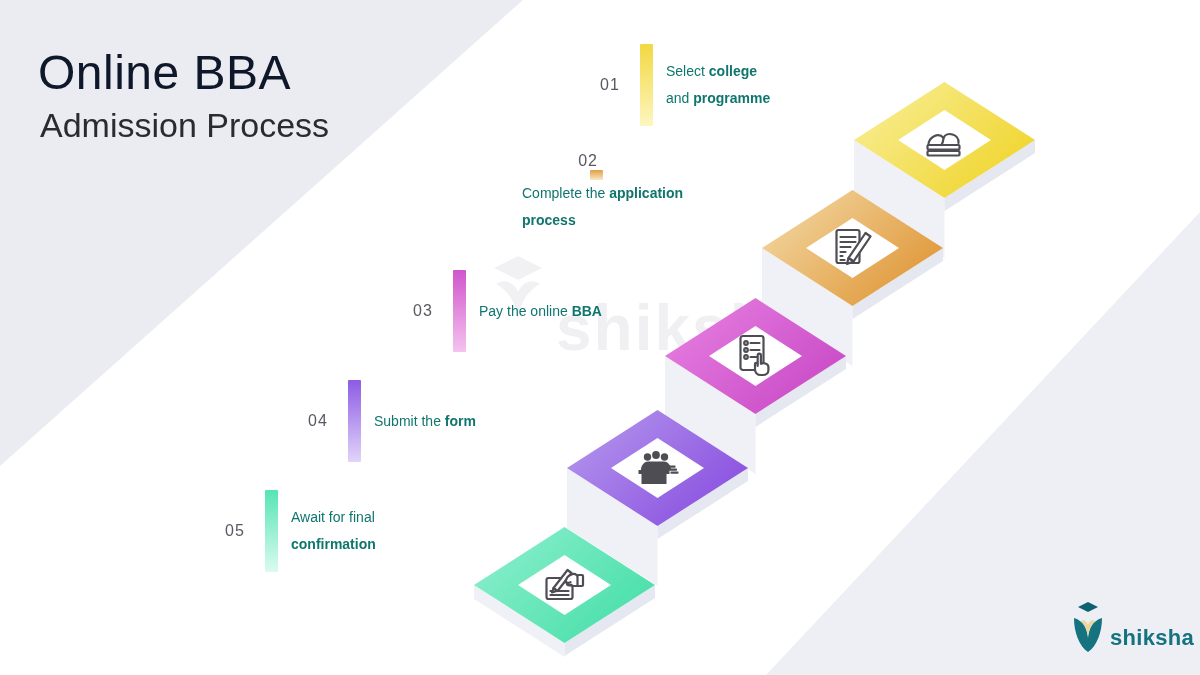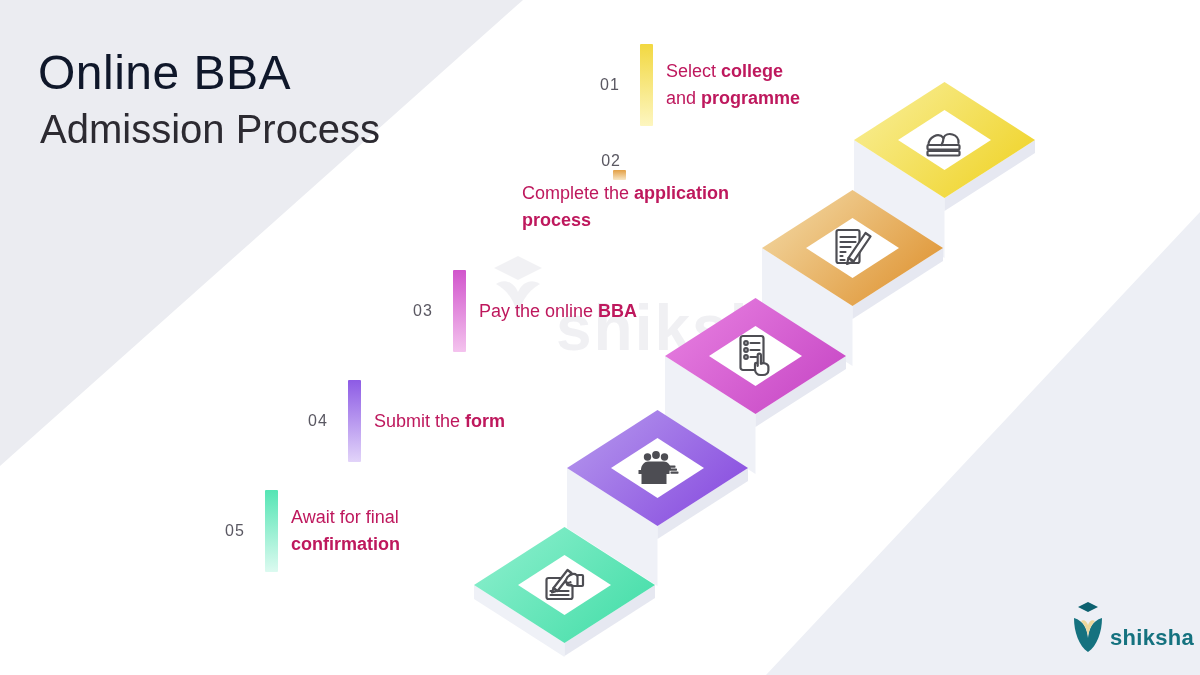--- a/index.html
+++ b/index.html
@@ -8,31 +8,31 @@
     background:#ffffff;font-family:"Liberation Sans",sans-serif;
   }
   
   .bg-tl{position:absolute;left:0;top:0;width:523px;height:466px;background:#ebecf1;
          clip-path:polygon(0 0,100% 0,0 100%);}
   .bg-br{position:absolute;left:766px;top:212px;width:434px;height:463px;background:#edeff5;
          clip-path:polygon(100% 0,100% 100%,0 100%);}
   
   .title{position:absolute;left:38px;top:46px;z-index:3;}
   .title .l1{font-size:48px;font-weight:400;color:#0f172a;letter-spacing:.5px;line-height:1.12;}
-  .title .l2{font-size:40px;font-weight:400;color:#2c2a31;line-height:1.2;margin-top:5px;margin-left:2px;}
+  .title .l2{font-size:34px;font-weight:400;color:#2c2a31;line-height:1.2;margin-top:5px;margin-left:2px;}
   
   .watermark{position:absolute;left:490px;top:256px;display:flex;align-items:flex-start;z-index:1;opacity:.55;}
   .watermark svg{width:56px;height:66px;}
   .watermark span{font-size:64px;font-weight:600;color:#e4e4ea;letter-spacing:2px;line-height:1;margin:40px 0 0 10px;}
   
   .step-label{position:absolute;display:flex;align-items:center;height:82px;z-index:3;}
   .step-label .num{width:28px;text-align:center;font-size:16px;color:#5a5862;letter-spacing:1px;margin-right:16px;}
   .step-label .bar{width:13px;height:82px;border-radius:1px;
                    background:linear-gradient(180deg,var(--c1) 0%,var(--c2) 100%);}
-  .step-label .txt{margin-left:13px;font-size:18px;color:#be185d;line-height:27px;white-space:nowrap;}
+  .step-label .txt{margin-left:13px;font-size:14px;color:#0f766e;line-height:27px;white-space:nowrap;}
   .step-label .txt b{font-weight:700;}
   .lbl1{left:596px;top:44px;}
   .lbl2{left:509px;top:152px;flex-direction:column;}
   .lbl3{left:409px;top:270px;}
   .lbl4{left:304px;top:380px;}
   .lbl5{left:221px;top:490px;}
   
   svg.block{position:absolute;z-index:2;overflow:visible;}
   .b1{left:854px;top:82px;}
   .b2{left:762px;top:190px;}

